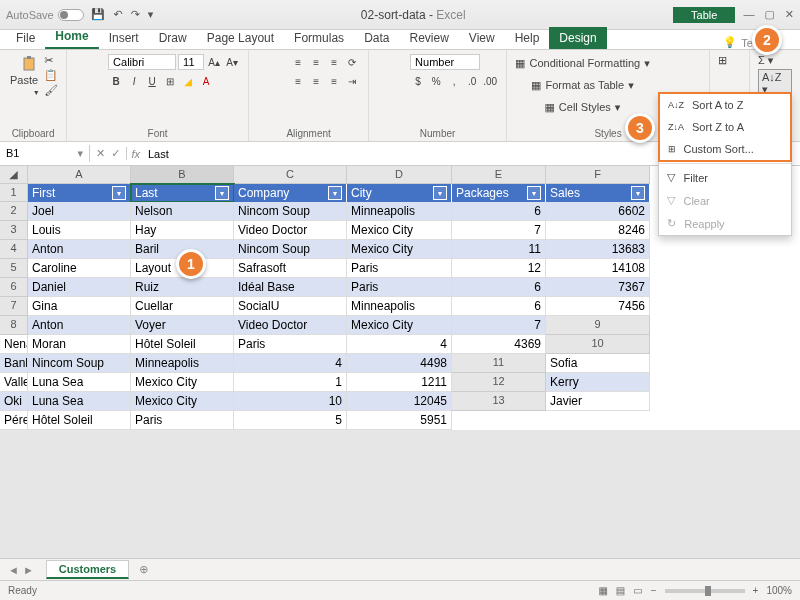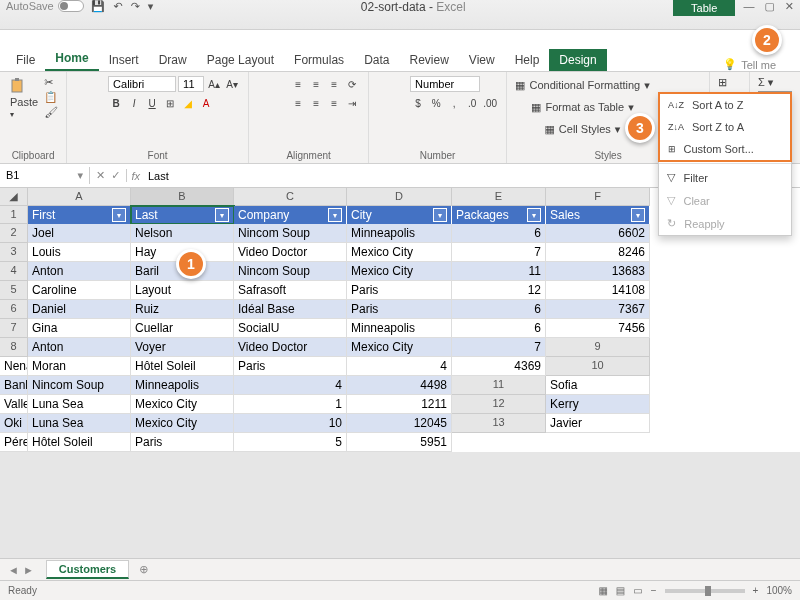--- a/index.html
+++ b/index.html
@@ -1,35 +1,35 @@
 <!DOCTYPE html>
 <html><head>
 <meta charset="utf-8">
 <style>
 * { margin:0; padding:0; box-sizing:border-box; font-family:'Segoe UI',Arial,sans-serif; user-select:none; }
 body { width:800px; height:600px; background:#e6e6e6; overflow:hidden; position:relative; }
-.titlebar { height:30px; background:linear-gradient(#f0f0f0,#e8e8e8); display:flex; align-items:flex-start; padding:0 6px; font-size:11px; color:#444; border-bottom:1px solid #d0d0d0; }
+.titlebar { height:30px; background:linear-gradient(#f0f0f0,#e8e8e8); display:flex; align-items:center; padding:0 6px; font-size:11px; color:#444; border-bottom:1px solid #d0d0d0; }
 .autosave { display:flex; align-items:center; gap:4px; margin-right:8px; color:#888; }
 .toggle { width:26px; height:12px; border:1px solid #aaa; border-radius:6px; background:#fff; position:relative; }
 .toggle::after { content:''; position:absolute; width:8px; height:8px; border-radius:50%; background:#888; top:1px; left:1px; }
 .qat { display:flex; gap:8px; color:#555; }
 .title-center { flex:1; text-align:center; font-size:12px; }
 .title-center .app { color:#888; }
 .tab-context { background:#217346; color:#fff; padding:2px 18px; font-size:11px; margin-right:8px; }
 .win-controls { display:flex; gap:10px; color:#666; }
-.ribbon-tabs { height:42px; background:#fff; display:flex; align-items:flex-end; padding:0 6px; font-size:12px; color:#217346; border-bottom:1px solid #d0d0d0; }
+.ribbon-tabs { height:20px; background:#fff; display:flex; align-items:flex-end; padding:0 6px; font-size:12px; color:#217346; border-bottom:1px solid #d0d0d0; }
 .ribbon-tab { padding:4px 10px; cursor:pointer; color:#444; }
 .ribbon-tab.active { color:#217346; border-bottom:2px solid #217346; font-weight:600; }
 .ribbon-tab.design { color:#fff; background:#217346; }
 .tell-me { margin-left:auto; color:#888; font-size:11px; display:flex; align-items:center; gap:4px; padding-right:18px; }
 .ribbon { height:92px; background:#f3f2f1; border-bottom:1px solid #d0d0d0; display:flex; font-size:11px; color:#444; position:relative; }
 .group { border-right:1px solid #ddd; padding:4px 8px 2px; display:flex; flex-direction:column; justify-content:space-between; }
 .group-label { text-align:center; font-size:10px; color:#666; padding-top:2px; }
 .group-content { display:flex; gap:4px; flex:1; align-items:flex-start; }
-.btn-lg { display:flex; flex-direction:column; align-items:flex-start; gap:2px; padding:2px; }
+.btn-lg { display:flex; flex-direction:column; align-items:flex-end; gap:2px; padding:2px; }
 .icon16 { width:16px; height:16px; display:inline-block; }
 .fontbox { display:flex; flex-direction:column; gap:3px;margin-left:33px; }
 .fontrow { display:flex; gap:2px; align-items:center; }
 .combo { border:1px solid #ccc; background:#fff; font-size:11px; padding:1px 4px; }
 .mini { width:16px; height:16px; border:1px solid transparent; display:flex; align-items:center; justify-content:center; font-size:10px; }
 .styles-list { font-size:11px; line-height:18px; }
 .styles-list div { display:flex; align-items:center; gap:4px; }
 .name-fx { height:24px; background:#fff; border-bottom:1px solid #ccc; display:flex; align-items:center; font-size:11px; }
 .namebox { width:90px; border-right:1px solid #ccc; padding:2px 6px; display:flex; justify-content:space-between; }
 .fx-tools { border-right:1px solid #ccc; padding:0 6px; display:flex; gap:6px; color:#888; }

